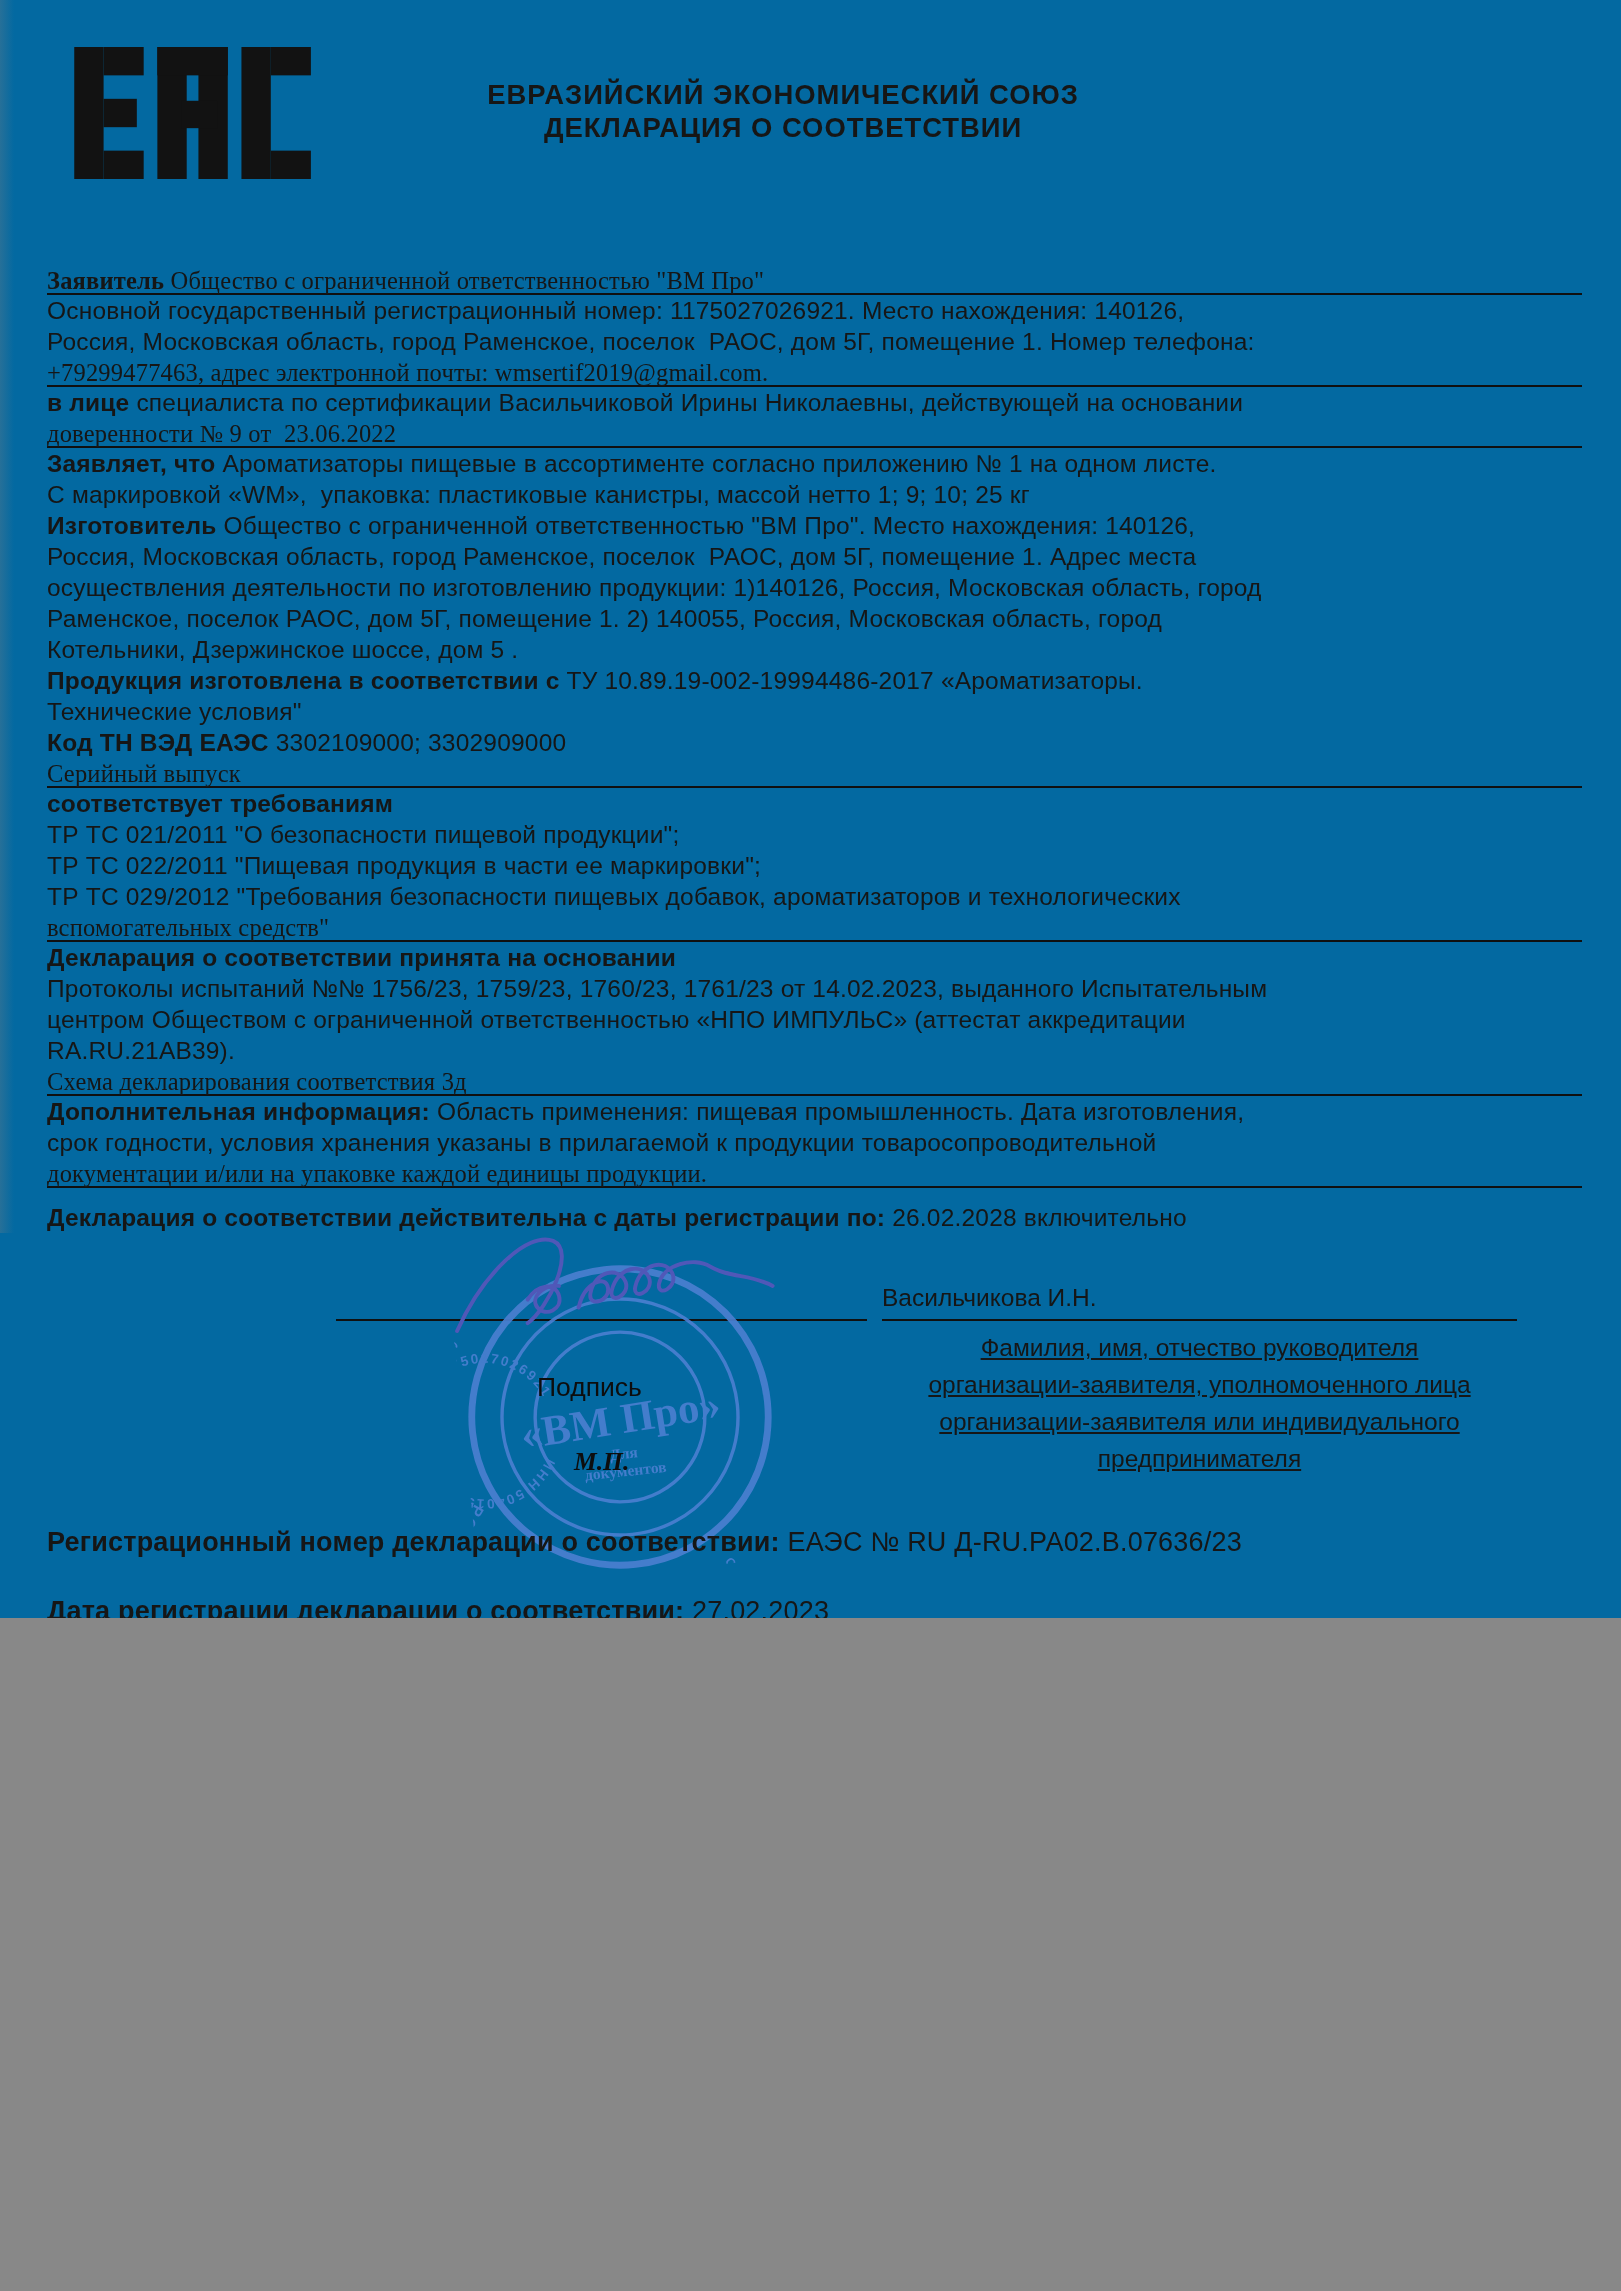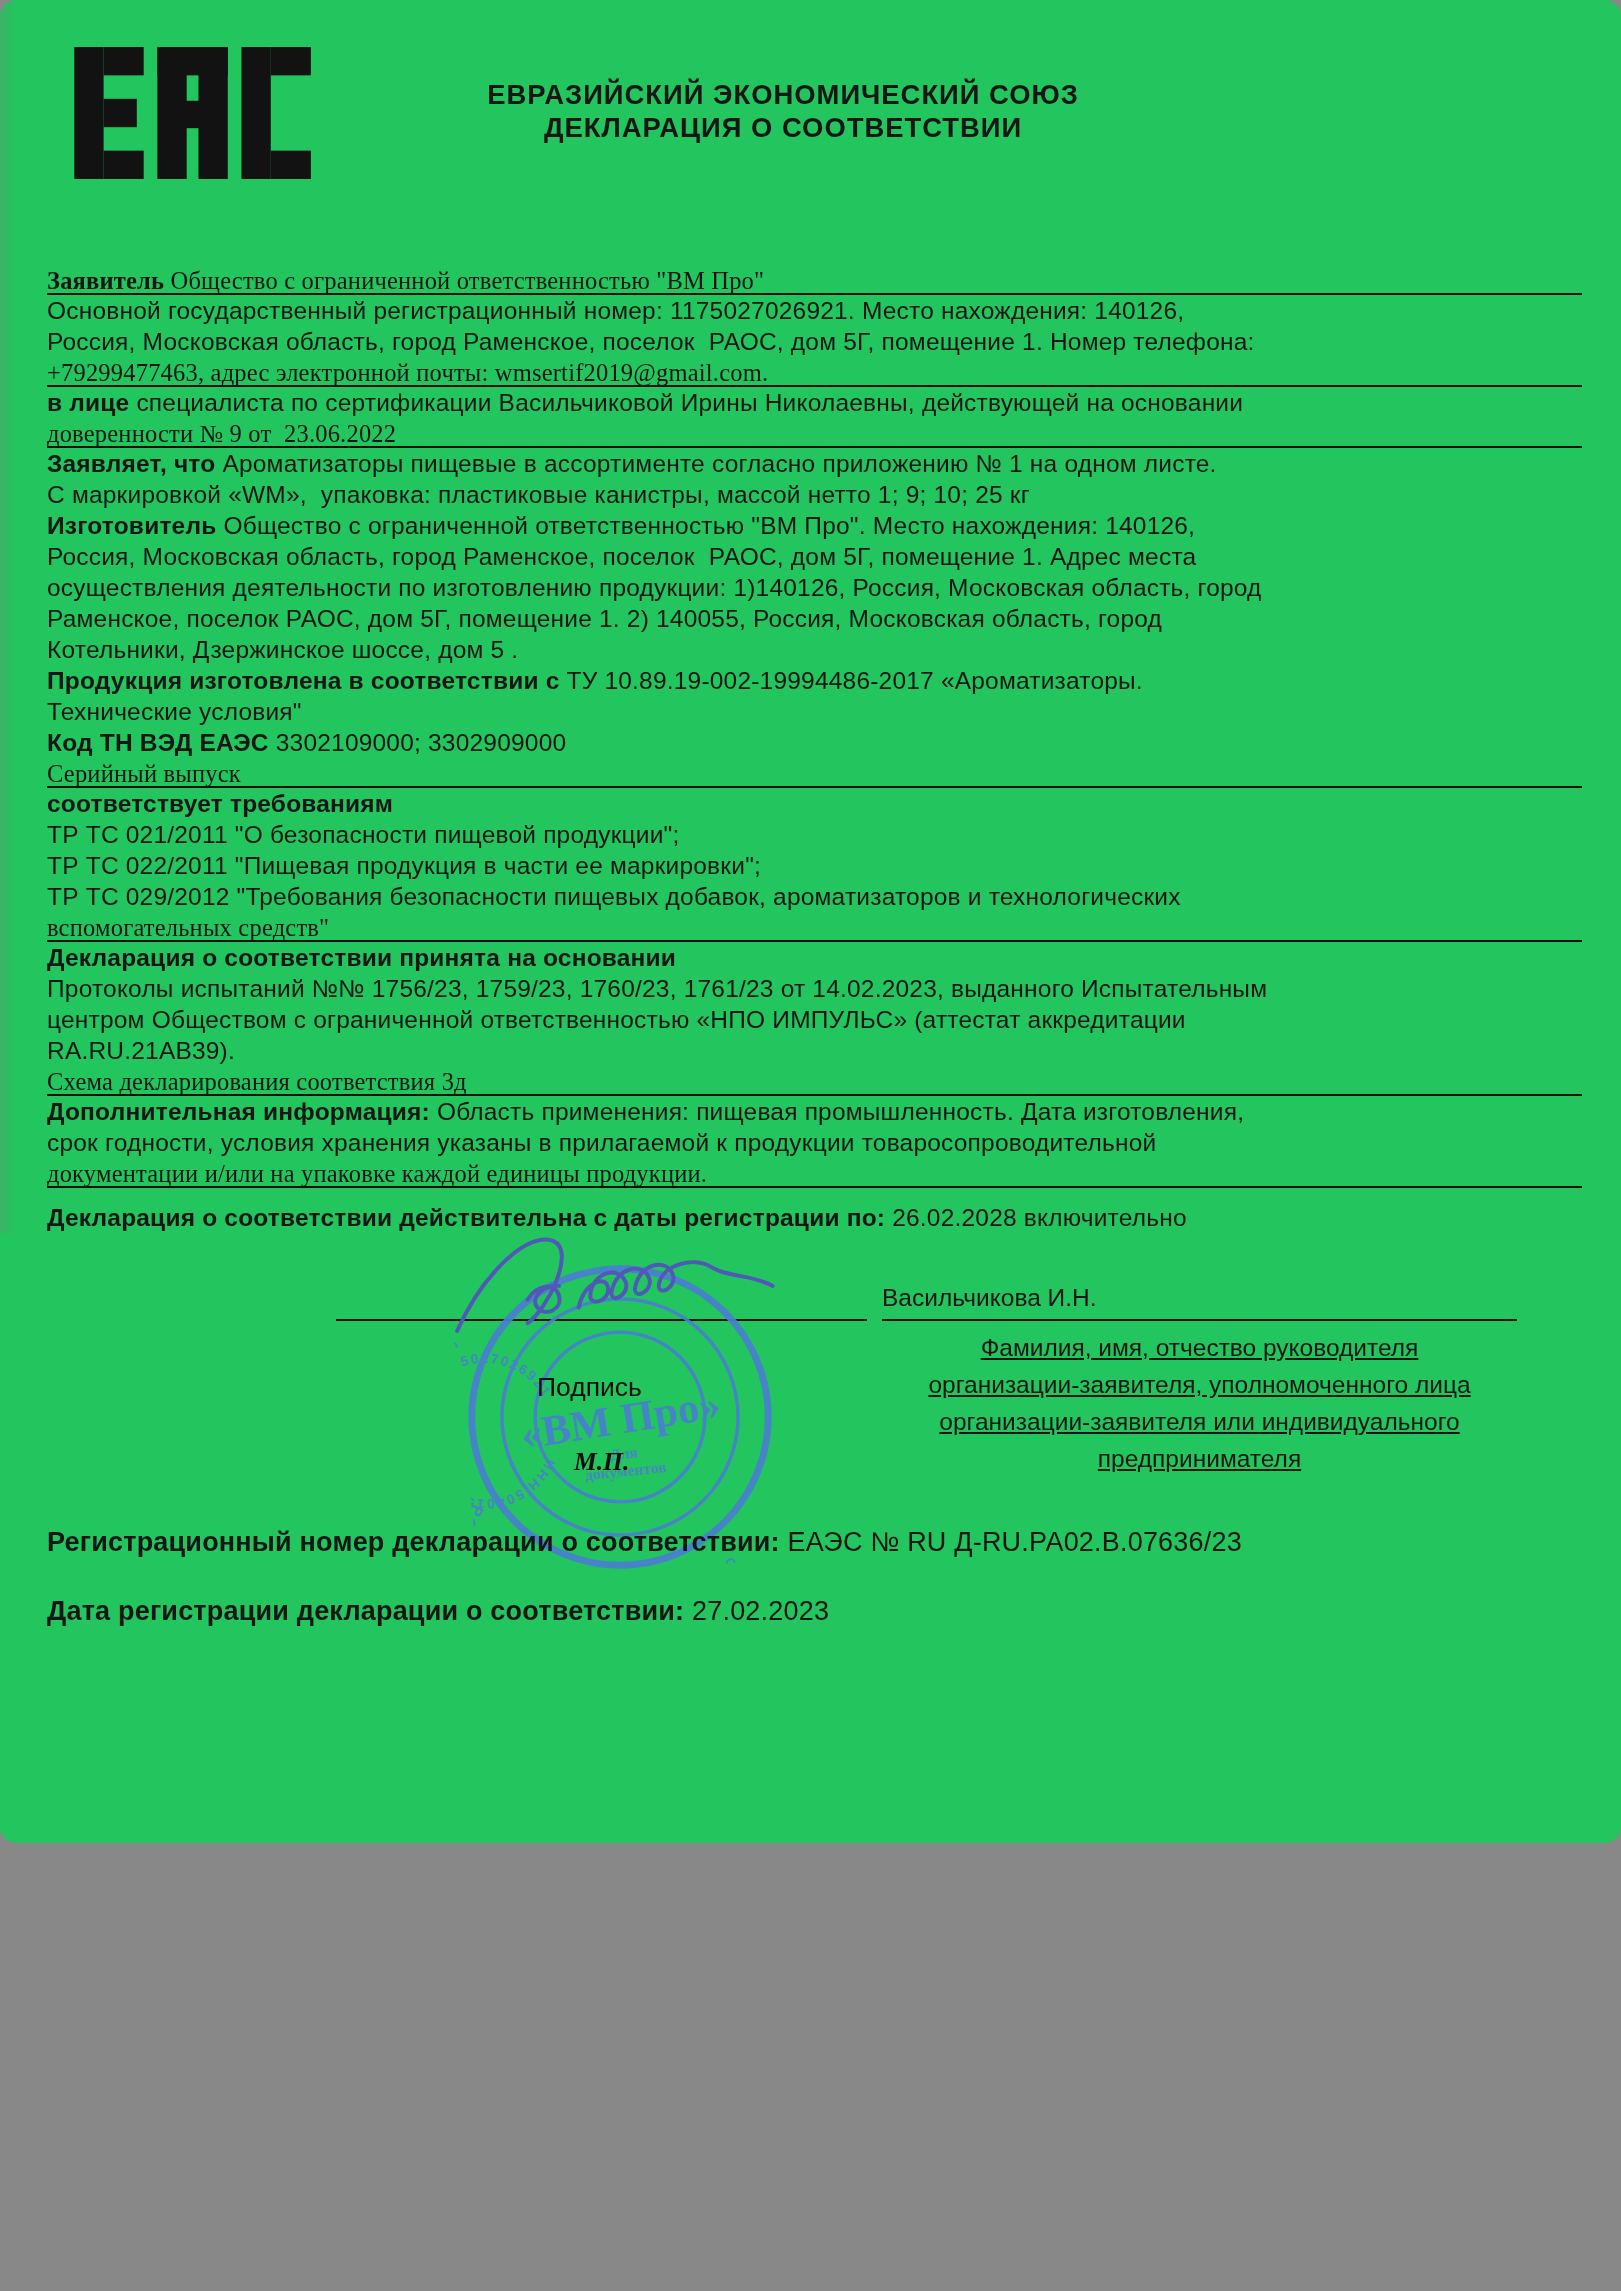--- a/index.html
+++ b/index.html
@@ -1,23 +1,22 @@
 <!DOCTYPE html>
 <html><head>
 <meta charset="utf-8">
 <style>
   html,body{margin:0;padding:0;background:#888;}
   .page{
     position:relative;
-    width:1621px;height:1843px;
-    background:#22c55e;
+    width:1621px;height:1618px;
+    background:#0369a1;
     font-family:"Liberation Sans", sans-serif;
     color:#161616;
     overflow:hidden;
-    border-radius:16px;
   }
   
   .scan-edge{
     position:absolute;left:0;top:1080;width:13.7px;height:1233px;
     background:linear-gradient(to right, rgba(130,130,130,.28), rgba(130,130,130,0));
     pointer-events:none;
   }
   .logo{position:absolute;left:74px;top:47px;}
   .title{
     position:absolute;left:0;top:78px;width:1621px;

